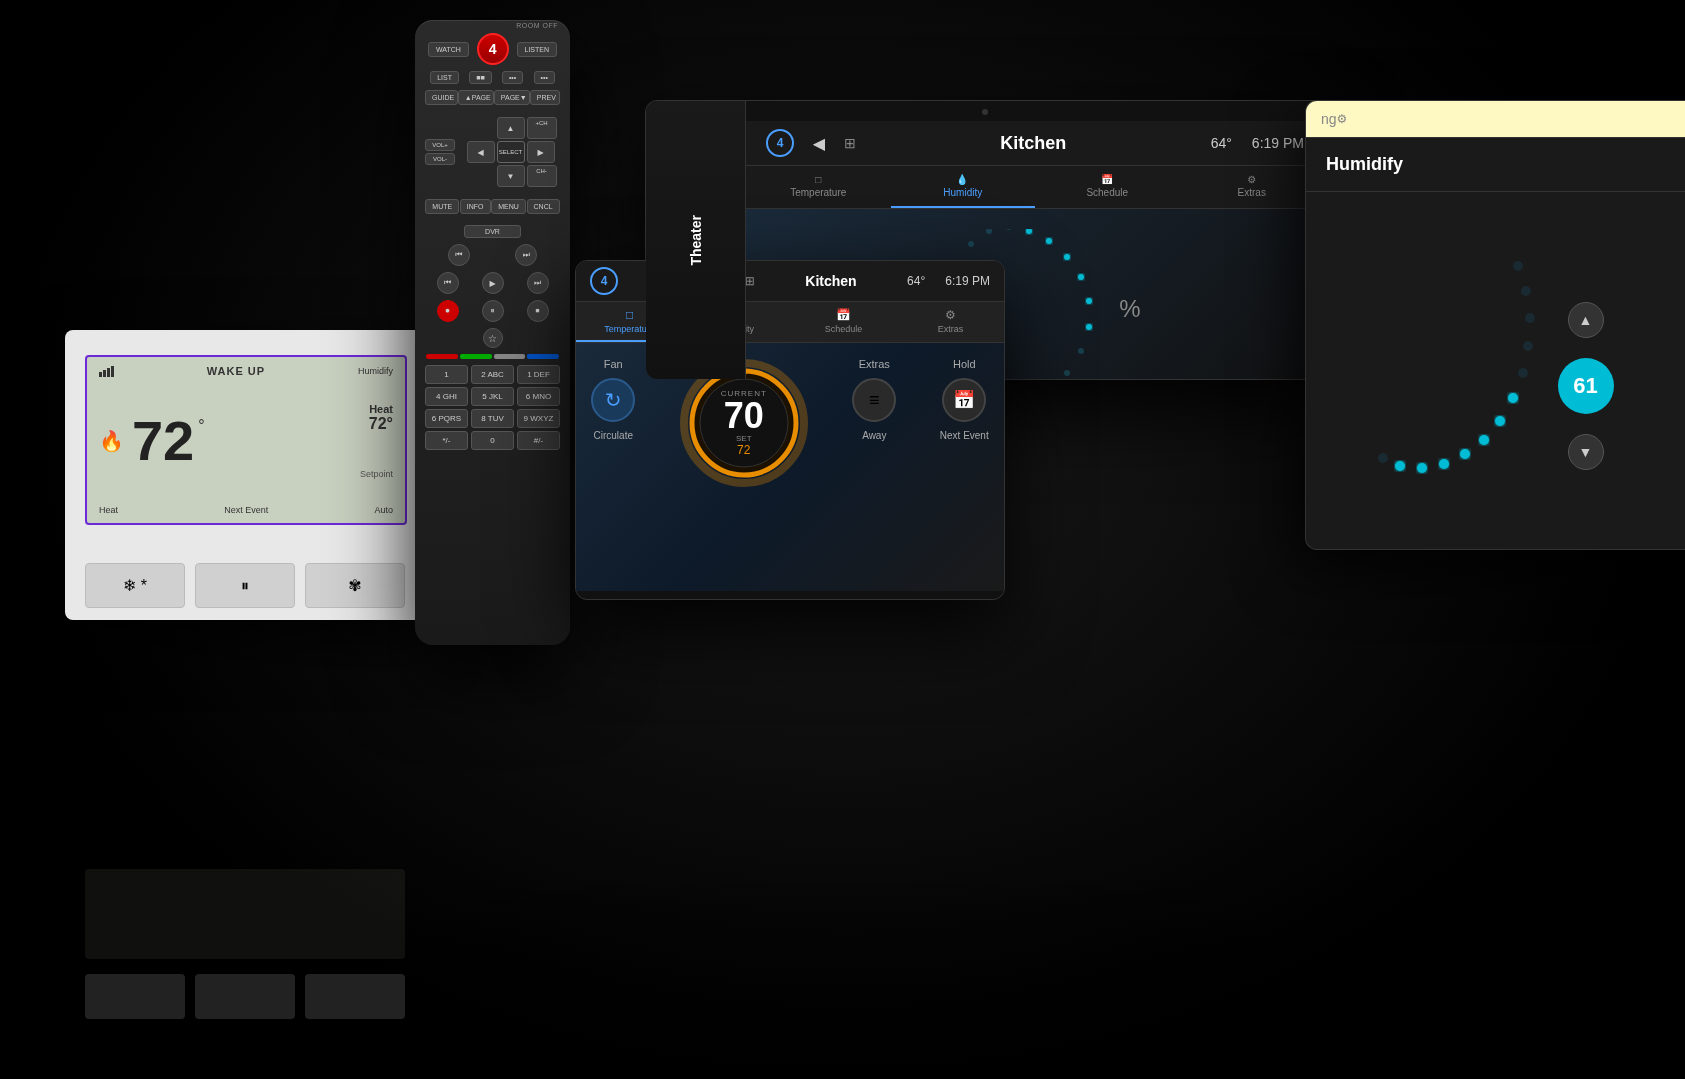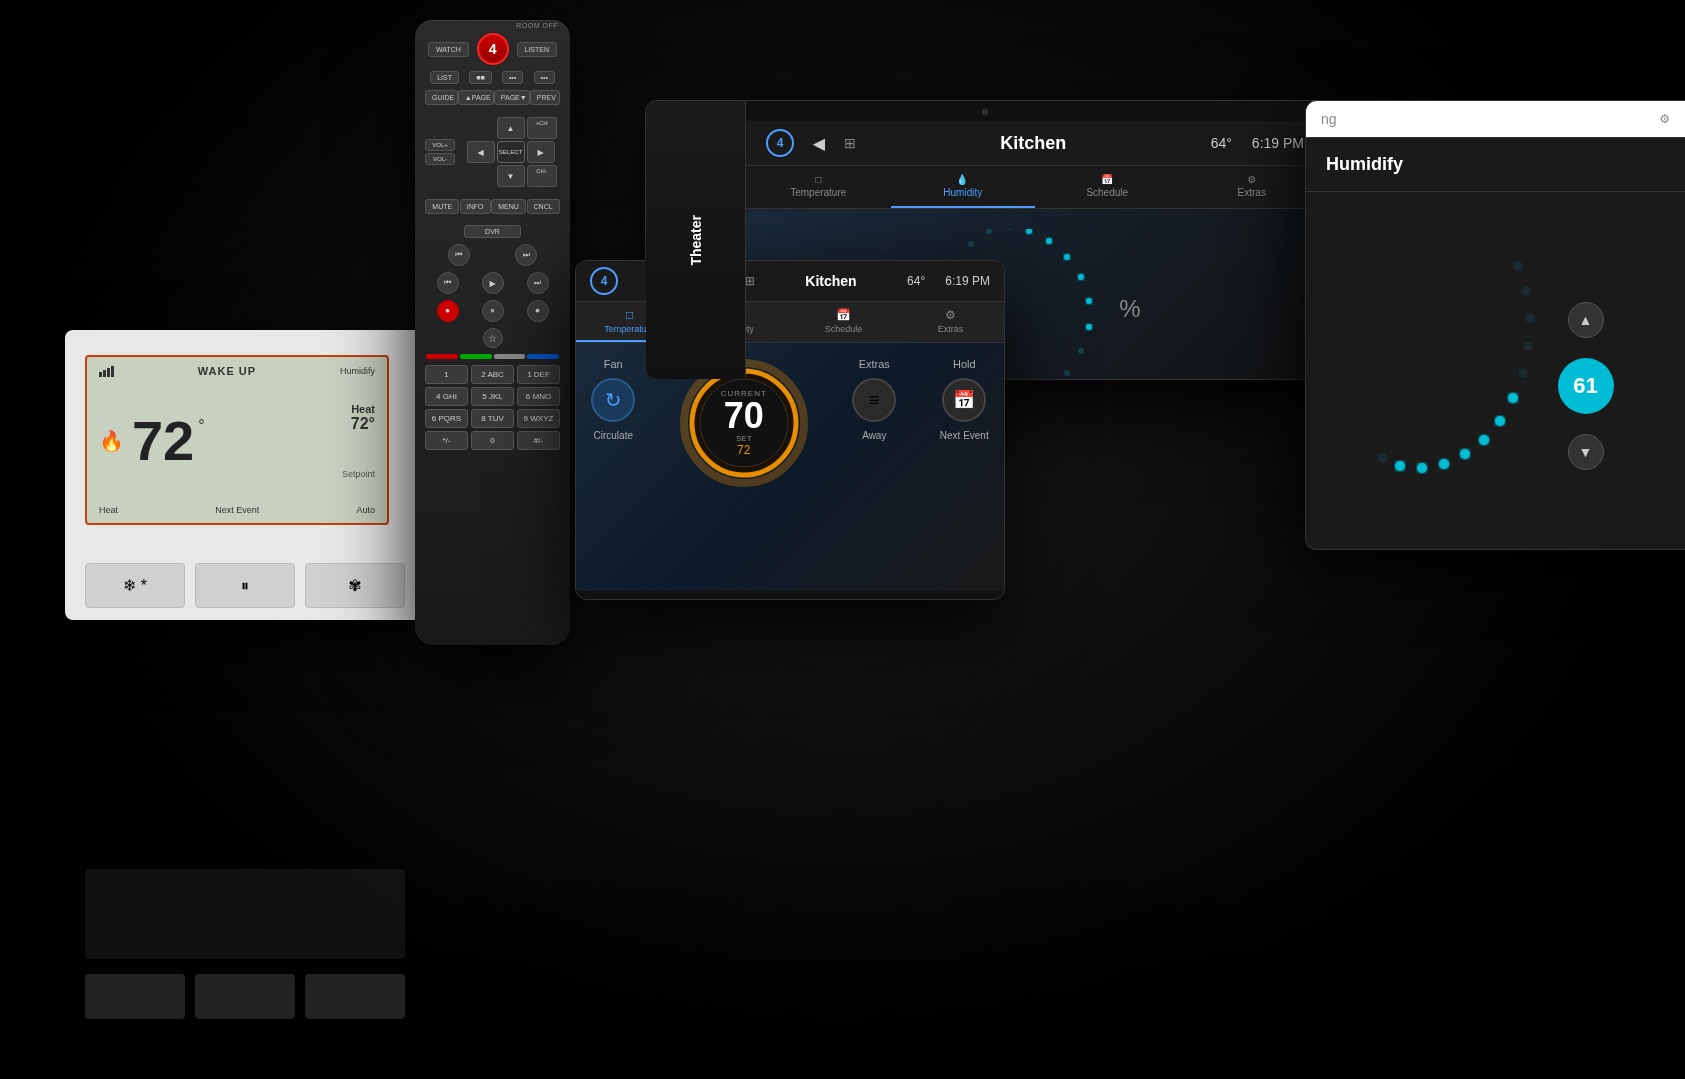--- a/index.html
+++ b/index.html
@@ -29,24 +29,24 @@
       height: 290px;
       background: #e8e8e8;
       border-radius: 8px;
       box-shadow: 0 20px 60px rgba(0,0,0,0.8);
     }
 
     .thermostat-screen {
       position: absolute;
       top: 25px;
       left: 20px;
-      right: 36px;
+      right: 18px;
       height: 170px;
       background: #c8d0c0;
-      border: 2px solid #c2410c;
+      border: 2px solid #6d28d9;
       border-radius: 4px;
       display: flex;
       flex-direction: column;
       padding: 8px 12px;
     }
 
     .therm-top-bar {
       display: flex;
       justify-content: space-between;
       align-items: center;
@@ -1054,21 +1054,21 @@
         <div class="tablet-section-title">Hold</div>
         <div class="tablet-hold-btn">
           <span style="font-size:18px;">📅</span>
         </div>
         <div class="tablet-icon-label">Next Event</div>
       </div>
     </div>
   </div>
 
   <div class="humidify-panel">
-    <div style="padding:10px 15px; background:#ffffff; border-bottom:1px solid #333; display:flex; align-items:center; justify-content:space-between;">
+    <div style="padding:10px 15px; background:#fef9c3; border-bottom:1px solid #333; display:flex; align-items:center; justify-content:flex-start;">
 
       <div style="font-size:14px; color:#888;">ng</div>
       <div style="font-size:12px; color:#888;">⚙</div>
     </div>
 
     <div style="padding:16px 20px; font-size:18px; font-weight:bold; color:#fff; border-bottom:1px solid #333; background:#1a1a1a;">
       <span>Humidify</span>
     </div>
 
     <div class="humidify-content">

